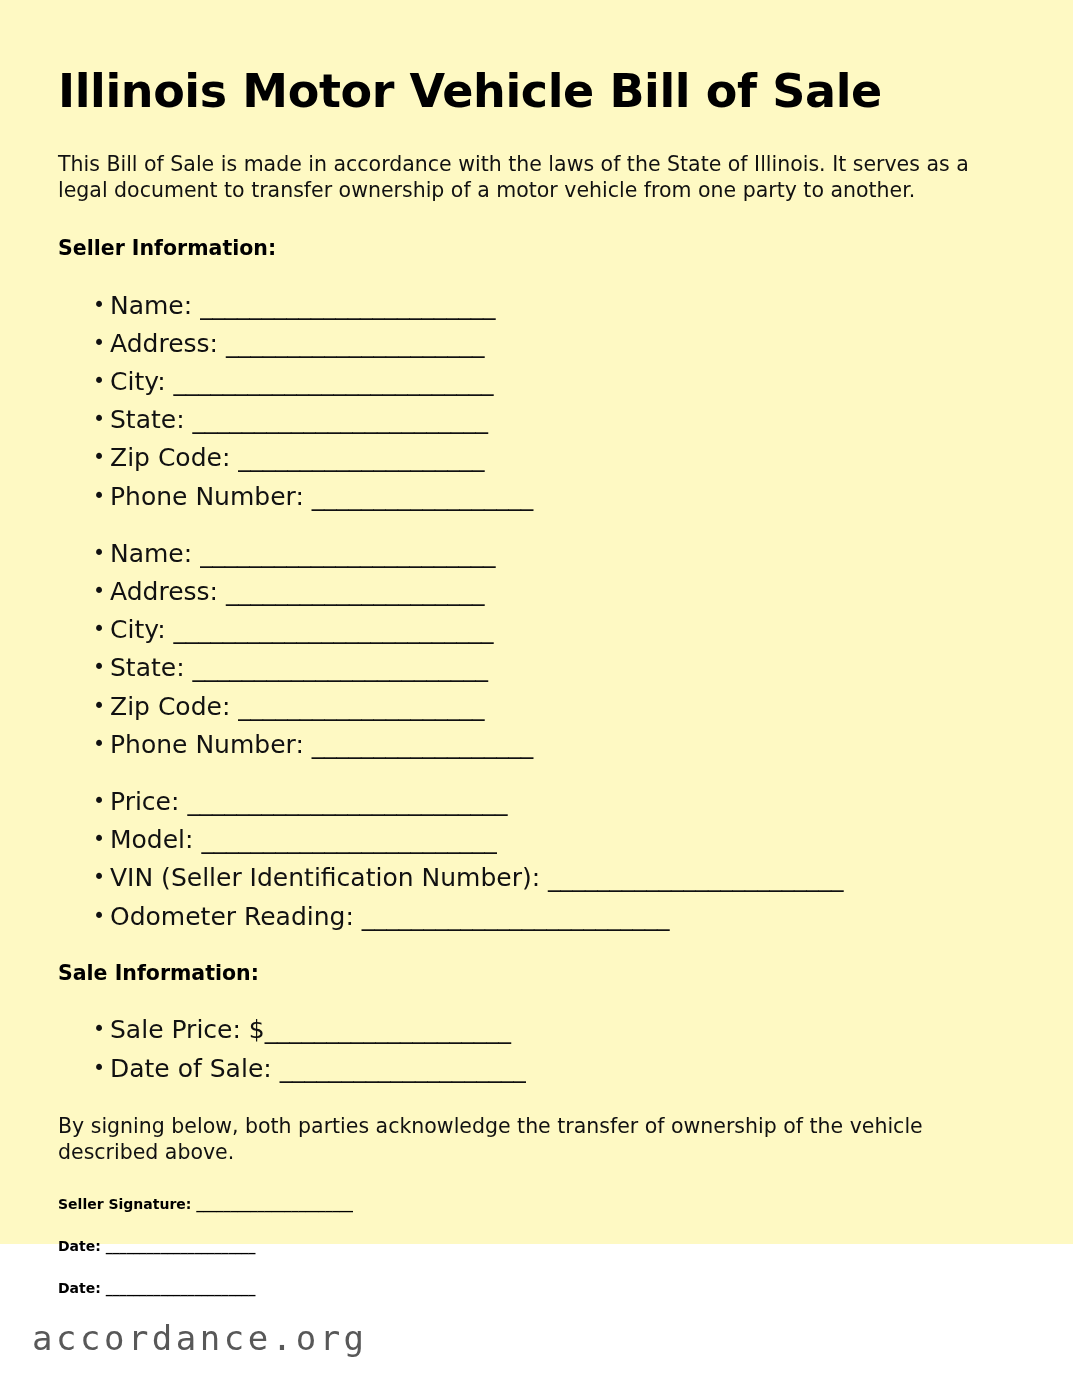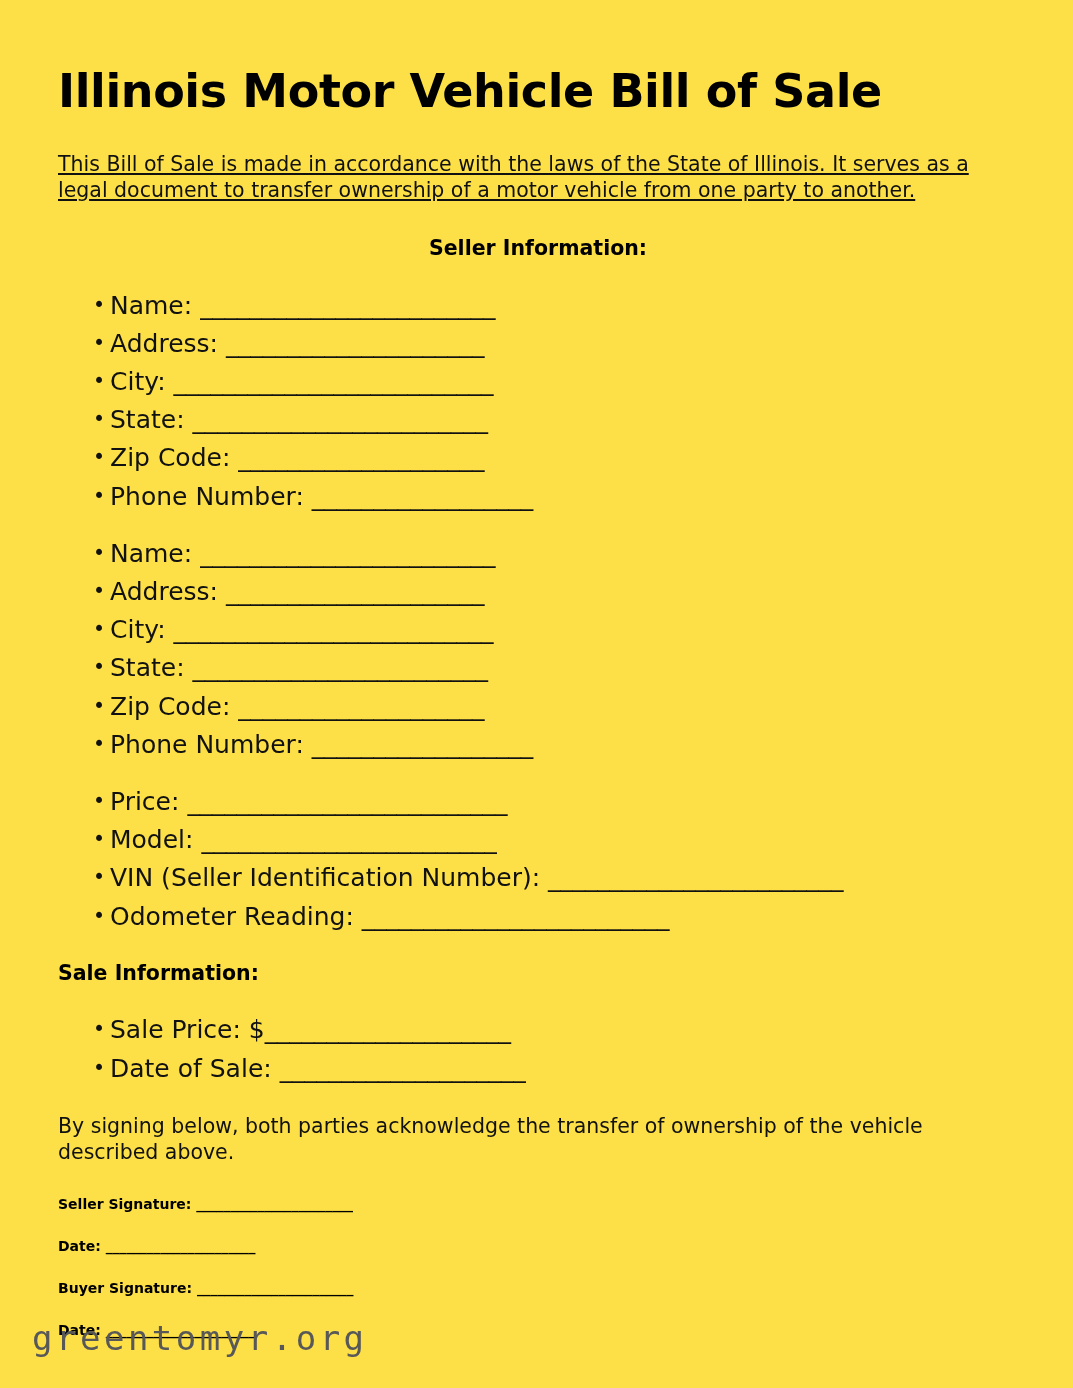--- a/index.html
+++ b/index.html
@@ -15,22 +15,22 @@
     overflow: hidden;
     font-family: "DejaVu Sans", "Liberation Sans", sans-serif;
     color: #000000;
     -webkit-font-smoothing: antialiased;
   }
 
   .page {
     position: absolute;
     left: 0; top: 0;
     width: 1073px;
-    height: 1388px;
-    background: #fde047;
+    height: 1244px;
+    background: #fef9c3;
   }
 
   .content {
     position: absolute;
     left: 58px;
     top: 0;
     width: 960px;
   }
 
   
@@ -47,32 +47,32 @@
 
   
   .intro-paragraph,
   .ack-paragraph {
     margin: 0;
     font-size: 20.5px;
     line-height: 1.28;
     color: #111;
     width: 932px;
   }
-  .intro-paragraph { padding-top: 33px; text-decoration: underline; }
+  .intro-paragraph { padding-top: 33px; }
   .ack-paragraph   { padding-top: 32px; }
 
   
   .section-heading {
     margin: 0;
     font-size: 20.5px;
     font-weight: bold;
     line-height: 1.2;
     color: #000;
   }
-  .sec-gap-1 { padding-top: 33px; text-align: center; }   
+  .sec-gap-1 { padding-top: 33px; }   
   .sec-gap-2 { padding-top: 32px; }   
 
   
   .field-list {
     list-style: none;
     margin: 0;
     padding: 0;
     padding-top: 19px;
   }
   .field-list li {
@@ -163,20 +163,19 @@
     <ul class="field-list">
       <li><span>Sale Price: $</span><span class="blank">____________________</span></li>
       <li><span>Date of Sale:</span> <span class="blank">____________________</span></li>
     </ul>
 
     <p class="ack-paragraph">By signing below, both parties acknowledge the transfer of ownership of the vehicle described above.</p>
 
     <div class="sign-block">
       <div class="sign-line"><span>Seller Signature:</span> <span class="blank">_______________________</span></div>
       <div class="sign-line"><span>Date:</span> <span class="blank">______________________</span></div>
-      <div class="sign-line"><span>Buyer Signature:</span> <span class="blank">_______________________</span></div>
       <div class="sign-line"><span>Date:</span> <span class="blank">______________________</span></div>
     </div>
 
   </div>
 
-  <div class="site-watermark">greentomyr.org</div>
+  <div class="site-watermark">accordance.org</div>
 </div>
 
 </body></html>

